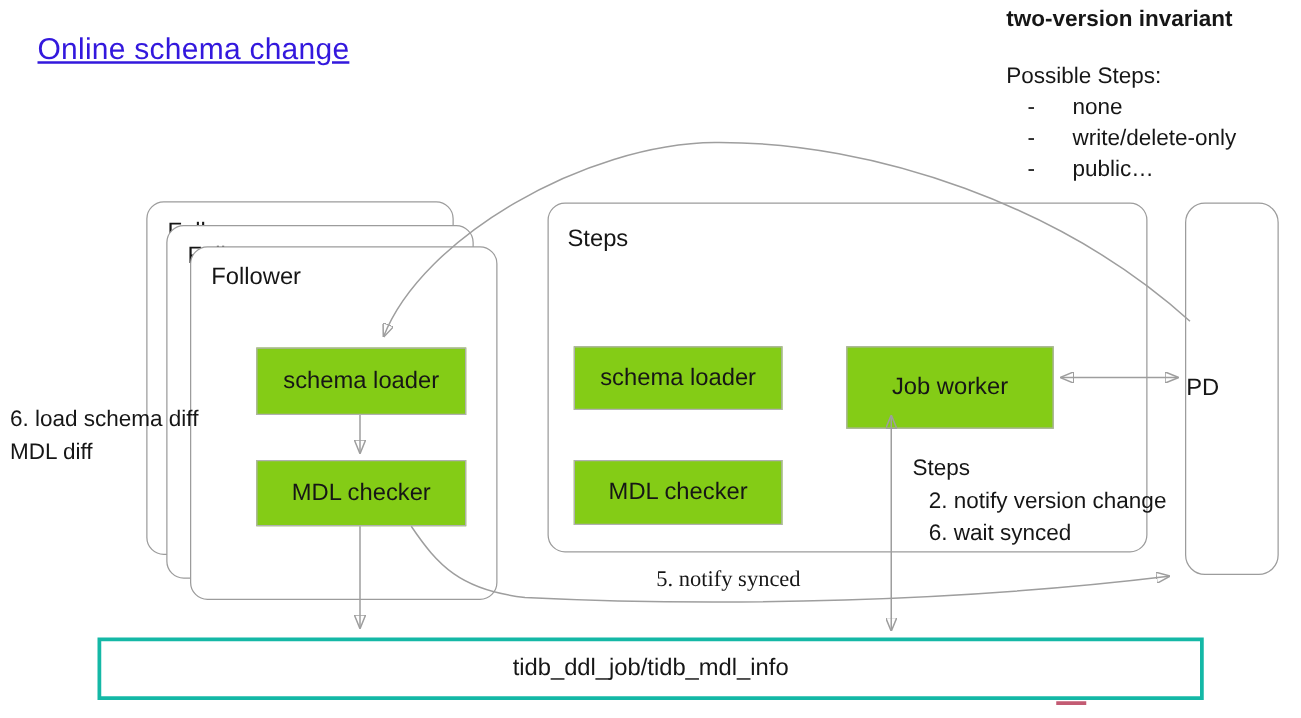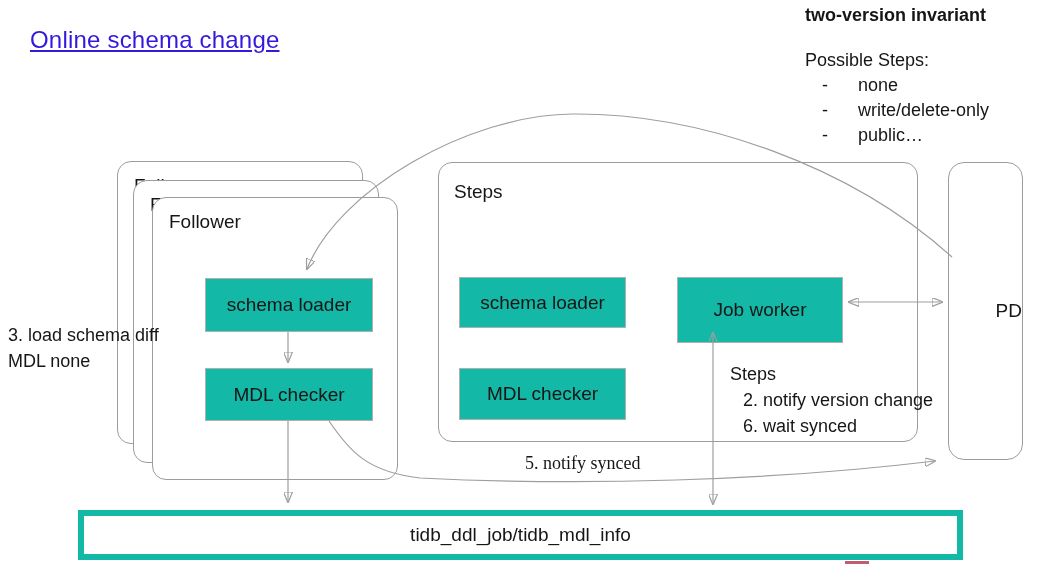--- a/index.html
+++ b/index.html
@@ -25,32 +25,32 @@
 
   .bigbox{position:absolute;background:#fff;border:1px solid var(--box-border);border-radius:14px;}
   .bigbox .box-label{font-size:19px;}
 
   .follower-back{left:117px;top:161px;width:246px;height:283px;z-index:1;padding:13px 0 0 16px;}
   .follower-mid{left:133px;top:180px;width:246px;height:283px;z-index:2;padding:13px 0 0 16px;}
   .follower-front{left:152px;top:197px;width:246px;height:283px;z-index:3;padding:13px 0 0 16px;}
 
   .owner-box{left:438px;top:162px;width:480px;height:280px;z-index:3;padding:18px 0 0 15px;}
   .pd-box{left:948px;top:162px;width:75px;height:298px;z-index:3;border-radius:16px;
-    display:flex;align-items:center;justify-content:flex-end;font-size:19px;}
+    display:flex;align-items:center;justify-content:flex-start;font-size:19px;}
 
-  .node{position:absolute;background:#14b8a6;border:1px solid var(--inner-border);
+  .node{position:absolute;background:#84cc16;border:1px solid var(--inner-border);
     display:flex;align-items:center;justify-content:center;font-size:19px;z-index:4;}
   .f-schema-loader{left:205px;top:278px;width:168px;height:54px;}
   .f-mdl-checker{left:205px;top:368px;width:168px;height:53px;}
   .o-schema-loader{left:459px;top:277px;width:167px;height:51px;}
   .o-mdl-checker{left:459px;top:368px;width:167px;height:52px;}
   .o-job-worker{left:677px;top:277px;width:166px;height:66px;}
 
   .storage-box{position:absolute;left:78px;top:510px;width:885px;height:50px;background:#fff;
-    border:6px solid #14b8a6;display:flex;align-items:center;justify-content:center;
+    border:3px solid #14b8a6;display:flex;align-items:center;justify-content:center;
     font-size:19px;z-index:3;}
 
   .loop-note{position:absolute;left:730px;top:361px;font-size:18px;line-height:26px;z-index:10;}
   .loop-note .loop-steps{margin-left:13px;}
 
   .edge-label{position:absolute;font-size:18px;z-index:10;white-space:nowrap;}
   .label-3{left:452px;top:86px;}
   .label-45{left:8px;top:322px;line-height:26px;white-space:normal;}
   .label-5{left:525px;top:453px;font-family:Liberation Serif, serif;}
 
@@ -115,22 +115,22 @@
 
   <div class="bigbox pd-box">
     <span>PD</span>
   </div>
 
   <div class="storage-box">
     <span>tidb_ddl_job/tidb_mdl_info</span>
   </div>
 
   <div class="edge-label label-45">
-    <div>3. load schema diff</div>
-    <div>MDL none</div>
+    <div>6. load schema diff</div>
+    <div>MDL diff</div>
   </div>
   <div class="edge-label label-5">5. notify synced</div>
 
   <svg class="arrows" viewBox="0 0 1041 574" xmlns="http://www.w3.org/2000/svg">
     <defs>
       <marker id="ah" markerUnits="userSpaceOnUse" markerWidth="11" markerHeight="9" refX="10" refY="4.5" orient="auto-start-reverse">
         <path class="arrowhead" d="M0,0 L11,4.5 L0,9 Z" stroke="none"></path>
       </marker>
     </defs>
     <path d="M952,257 C850,165 700,113 572,114 C468,115 338,190 307,269" marker-end="url(#ah)"></path>

